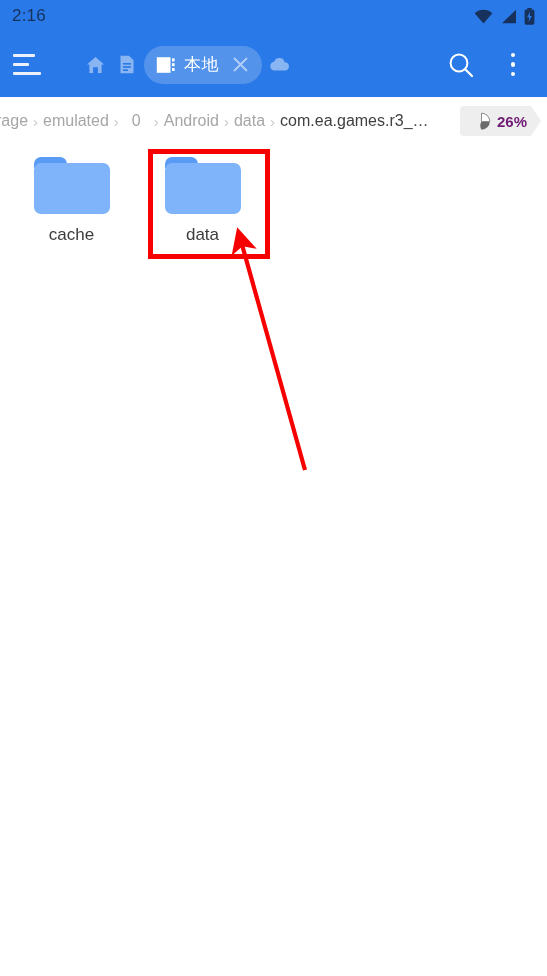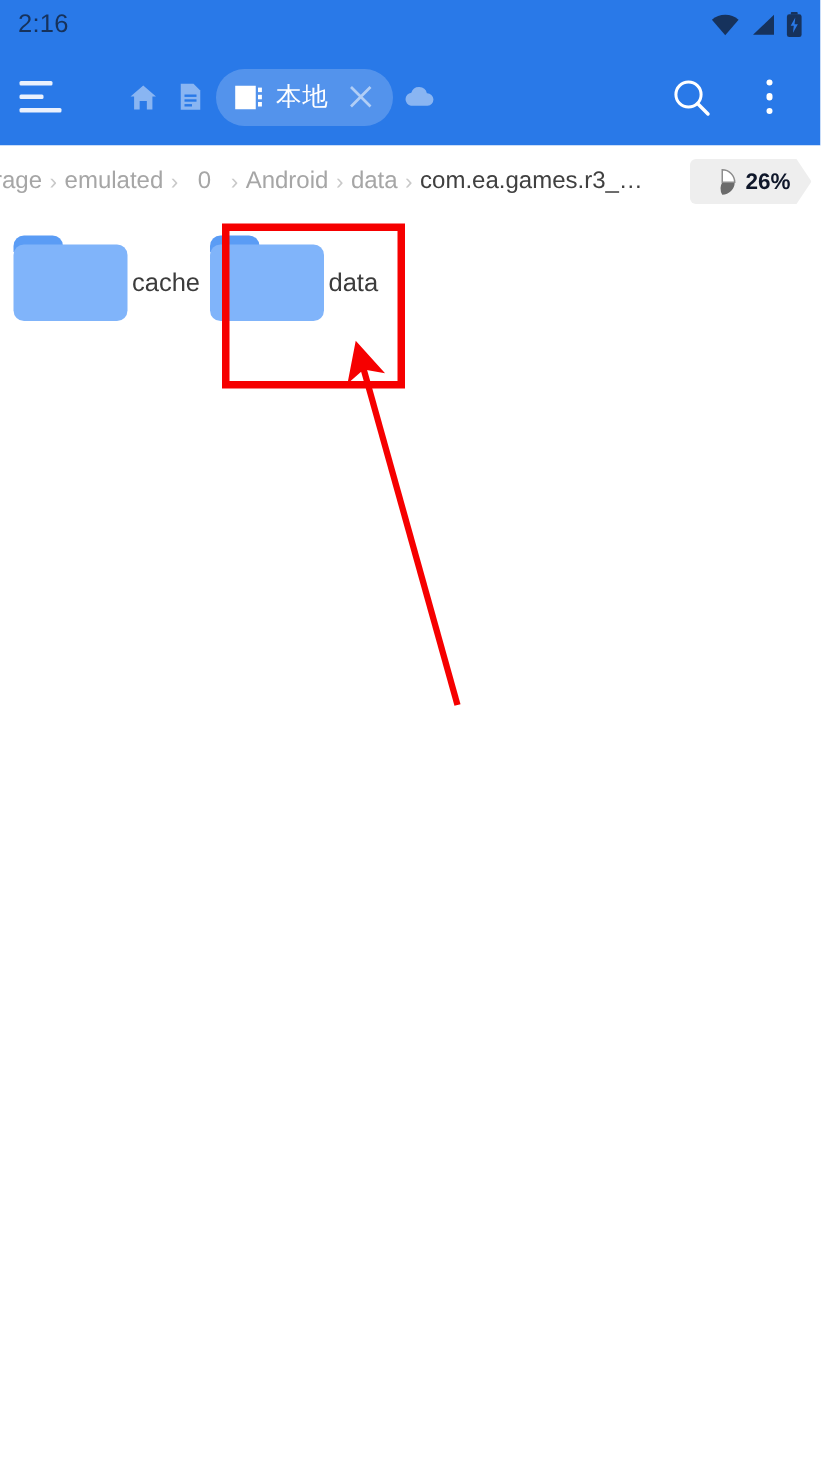--- a/index.html
+++ b/index.html
@@ -90,30 +90,30 @@
   }
   .storage-badge {
     position:relative; margin-right:6px;
     height:30px; display:flex; align-items:center; gap:6px;
     padding:0 14px 0 12px;
     background:#eeeeee;
     border-radius:4px 0 0 4px;
     cursor:pointer;
     clip-path: polygon(0 0, calc(100% - 10px) 0, 100% 50%, calc(100% - 10px) 100%, 0 100%);
   }
-  .storage-pct { font-size:15px; font-weight:bold; color:#0f172a; }
+  .storage-pct { font-size:15px; font-weight:bold; color:#701a75; }
 
   
   .grid {
     position:absolute; top:145px; left:0; width:547px;
     display:flex; padding-left:6px;
   }
   .item {
     width:131px; padding-top:8px;
-    display:flex; flex-direction:row; align-items:center;
+    display:flex; flex-direction:column; align-items:center;
     cursor:pointer;
   }
   .folder-ico { width:82px; height:64px; }
   .item-label {
     margin-top:8px; font-size:17px; color:#3c3c3c;
     text-align:center; white-space:nowrap;
   }
 
   
   .highlight-box {

